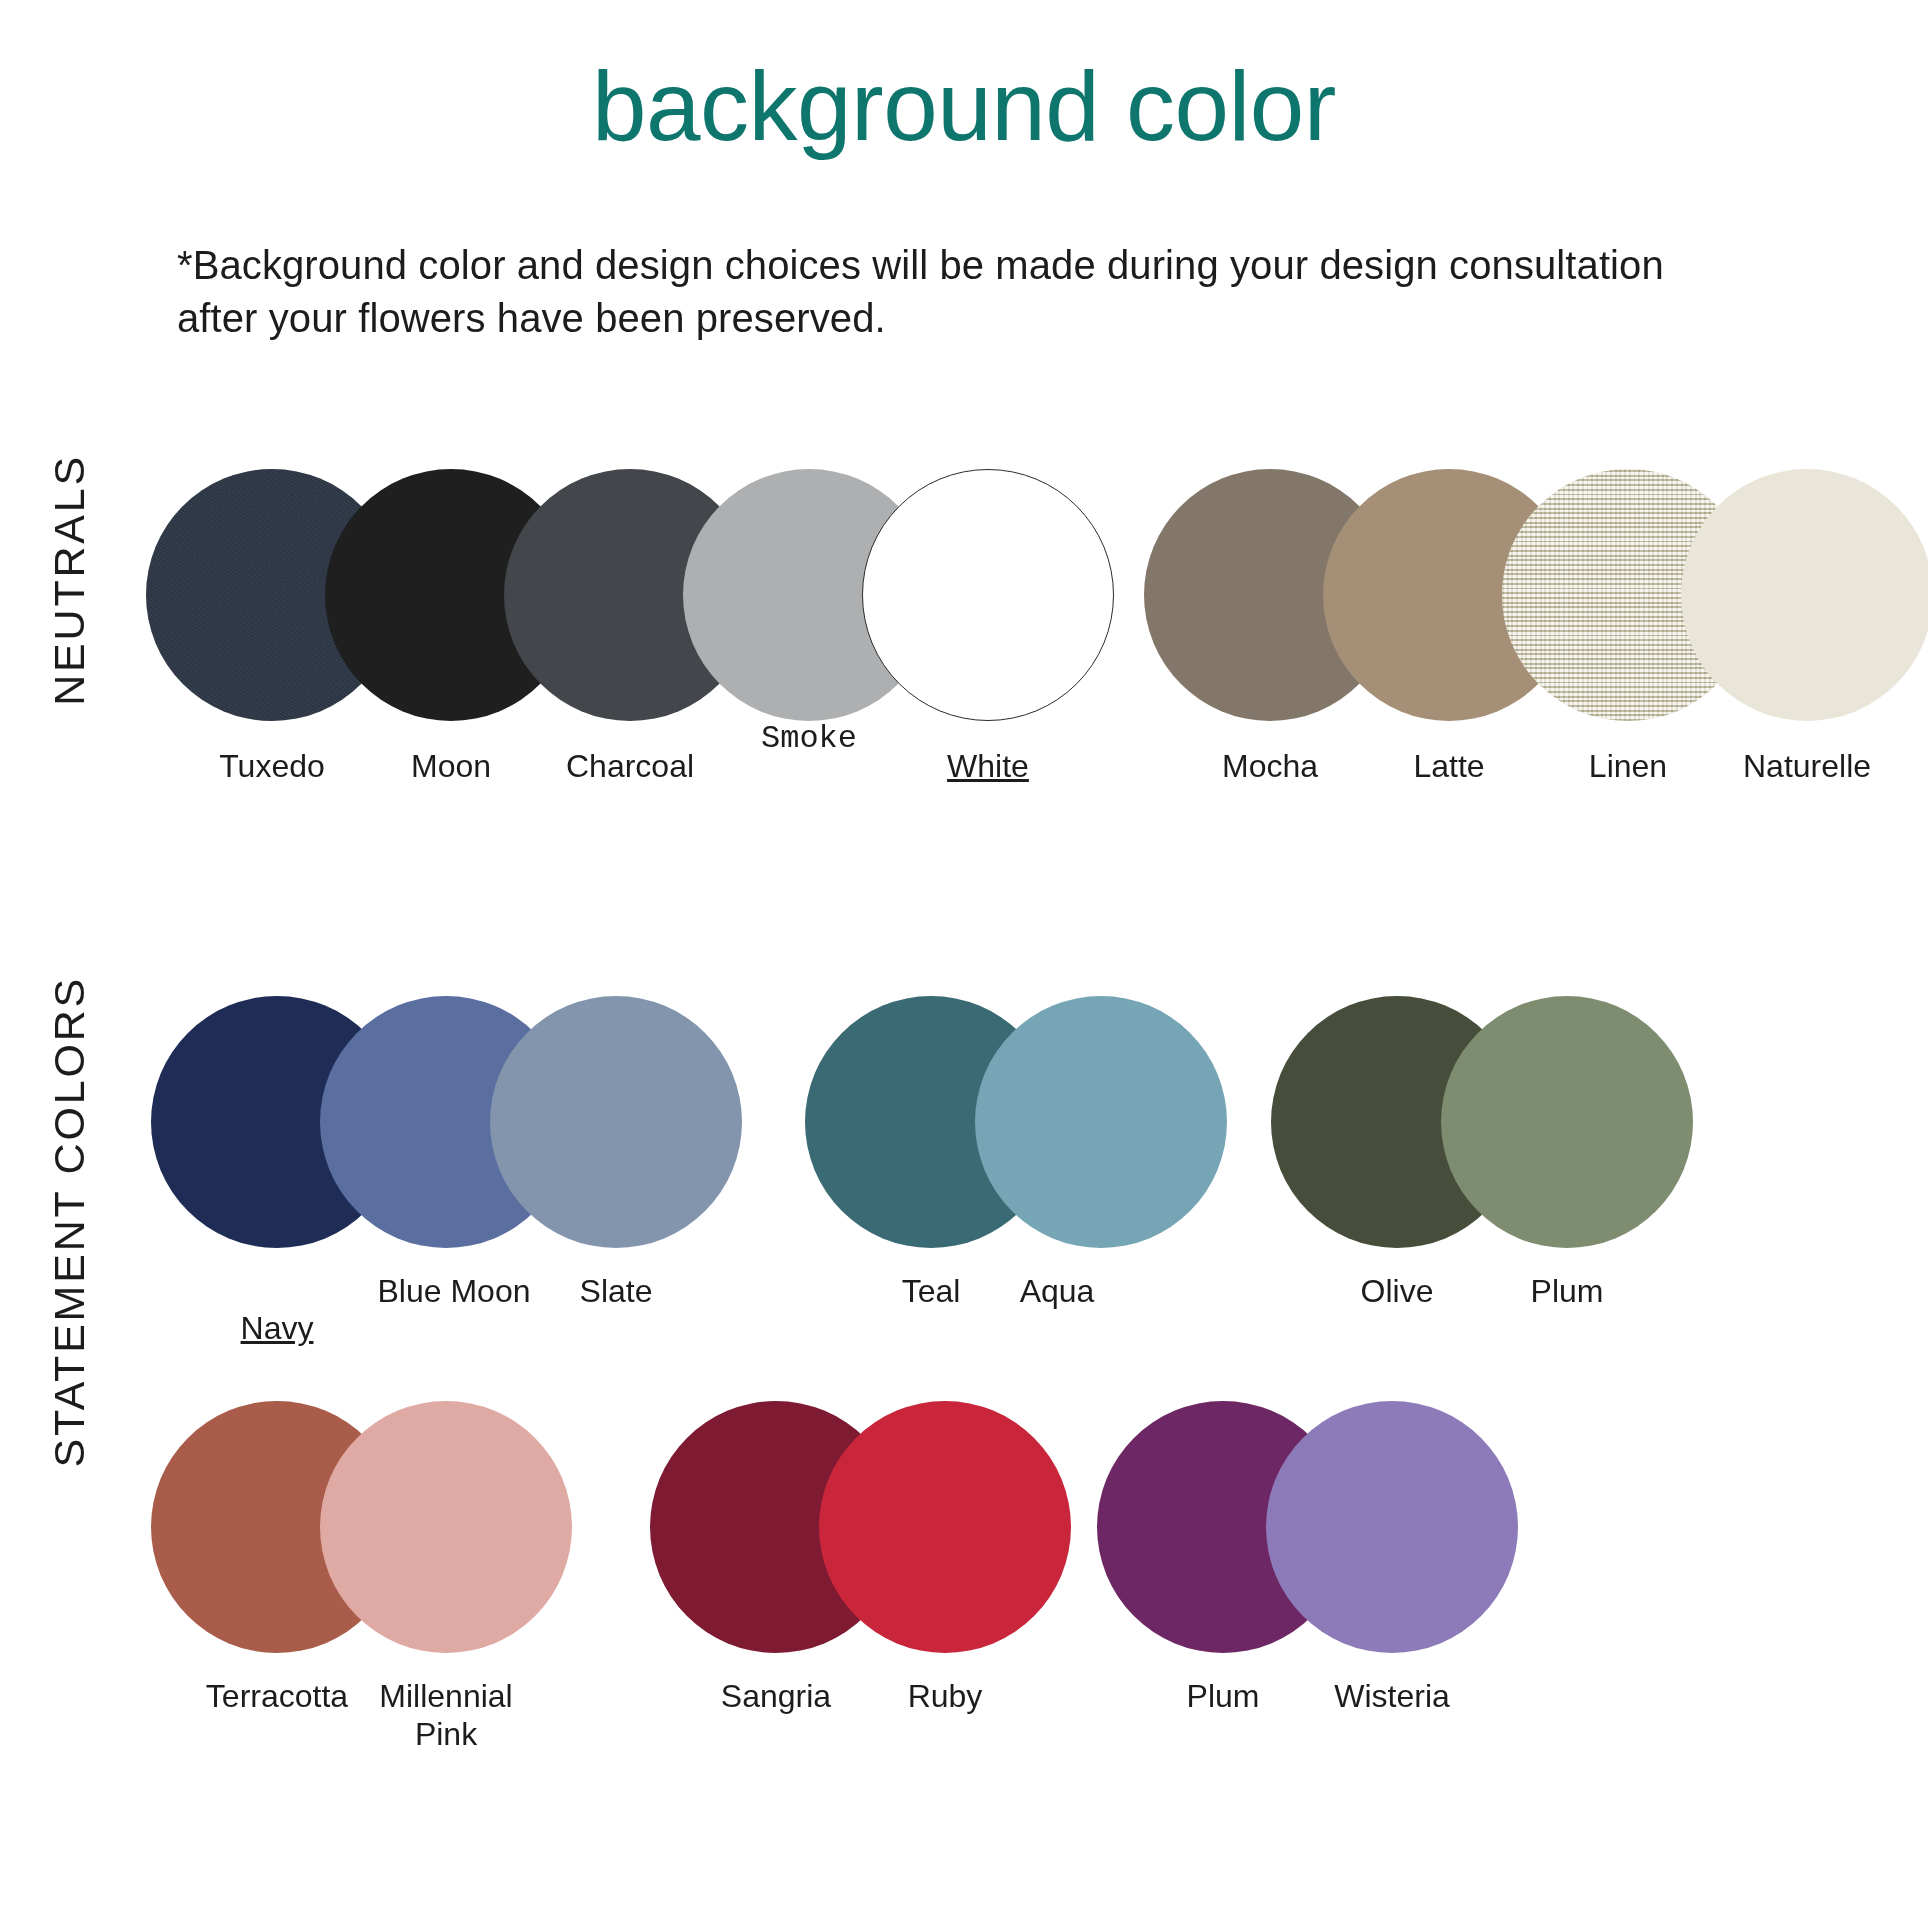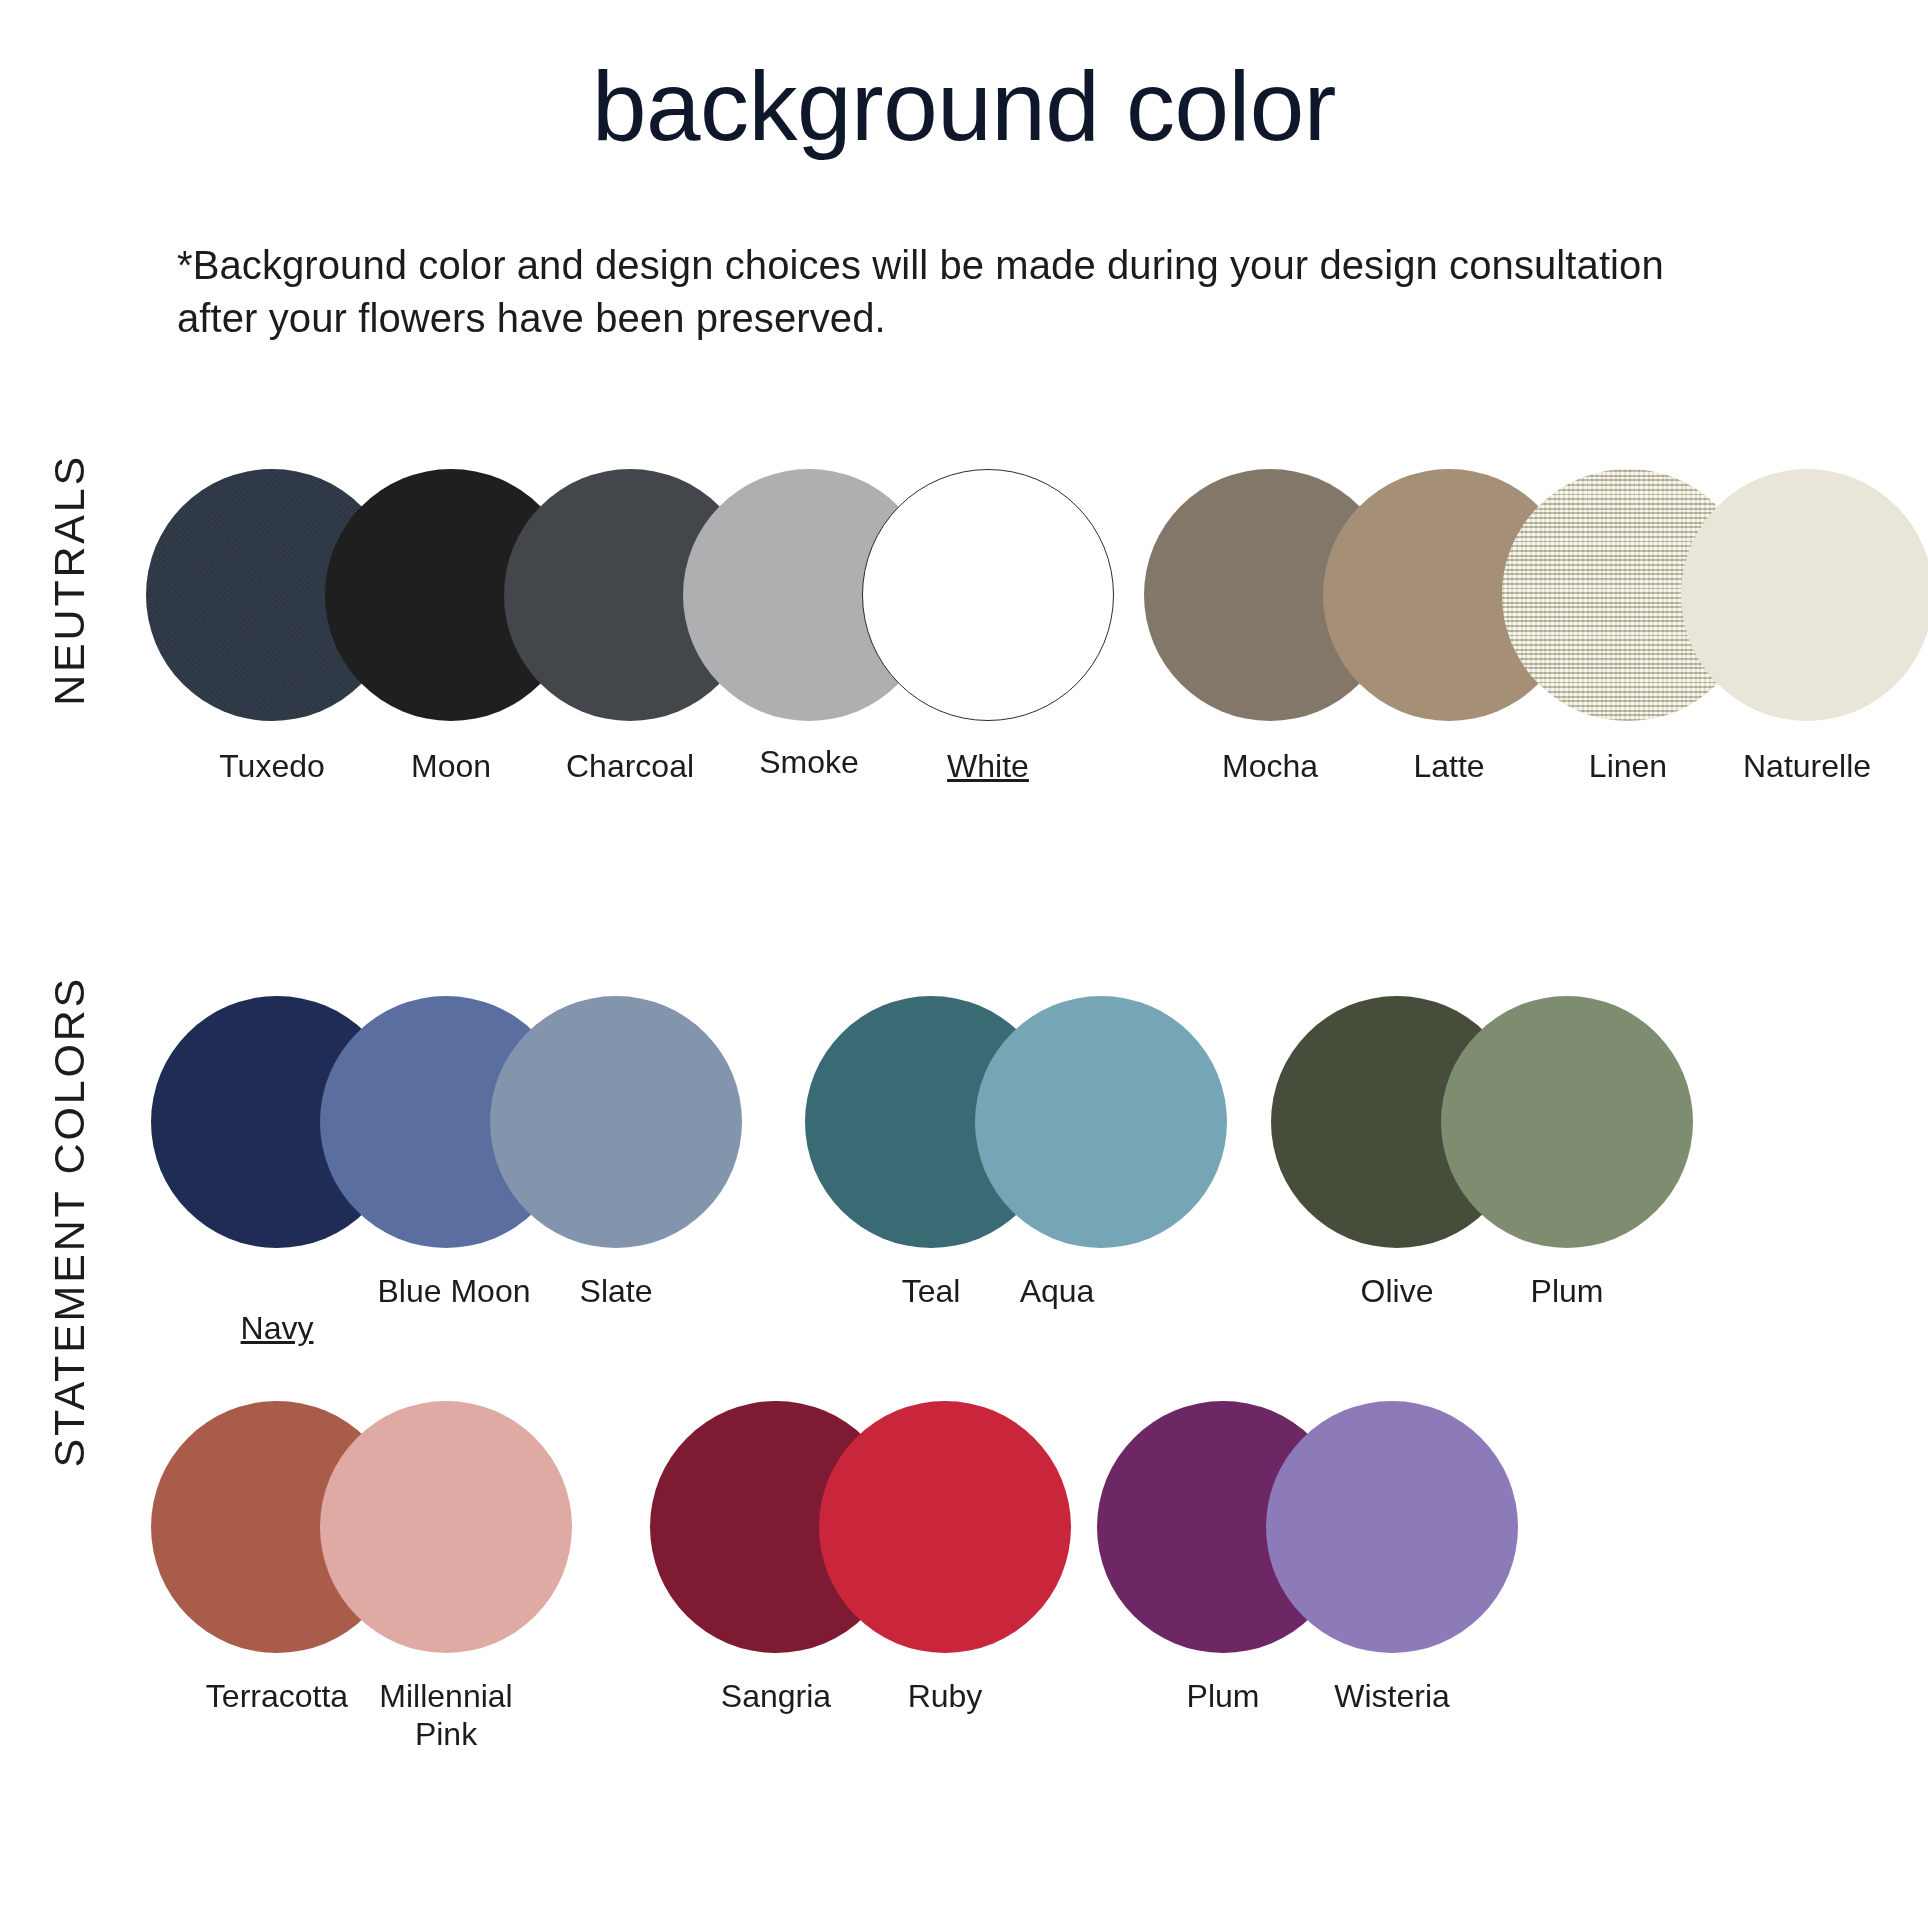--- a/index.html
+++ b/index.html
@@ -11,21 +11,21 @@
     position:relative;
     overflow:hidden;
   }
 
   
   #page-title {
     text-align:center;
     font-size:98px;
     font-weight:400;
     letter-spacing:-0.5px;
-    color:#0f172a;
+    color:#0f766e;
     margin-top:55px;
     line-height:1.05;
   }
   #subtitle {
     margin:81px 0 0 177px;
     width:1544px;
     font-size:40px;
     font-weight:300;
     line-height:1.33;
     color:#1c1c1c;
@@ -100,21 +100,21 @@
     </div>
     <div class="swatch-wrap" style="position: absolute; left: 683px; top: 469px; width: 252px; height: 252px; z-index: 13;">
       <div class="swatch" style="width: 100%; height: 100%; background: rgb(173, 175, 176);"></div>
     </div>
     <div class="swatch-wrap" style="position: absolute; left: 862px; top: 469px; width: 252px; height: 252px; z-index: 14;">
       <div class="swatch white-swatch" style="width: 100%; height: 100%;"></div>
     </div>
     <div class="label" style="position: absolute; left: 146px; top: 748px; width: 252px; z-index: 40;">Tuxedo</div>
     <div class="label" style="position: absolute; left: 325px; top: 748px; width: 252px; z-index: 40;">Moon</div>
     <div class="label" style="position: absolute; left: 504px; top: 748px; width: 252px; z-index: 40; text-align: center;">Charcoal</div>
-    <div class="label" style="position: absolute; left: 683px; top: 744px; width: 252px; z-index: 40;">Smoke</div>
+    <div class="label" style="position: absolute; left: 683px; top: 720px; width: 252px; z-index: 40; font-family: Liberation Mono, monospace;">Smoke</div>
     <div class="label" style="position: absolute; left: 862px; top: 748px; width: 252px; z-index: 40; text-decoration: underline;">White</div>
     <div class="swatch-wrap" style="position: absolute; left: 1144px; top: 469px; width: 252px; height: 252px; z-index: 10;">
       <div class="swatch" style="width: 100%; height: 100%; background: rgb(131, 119, 106);"></div>
     </div>
     <div class="swatch-wrap" style="position: absolute; left: 1323px; top: 469px; width: 252px; height: 252px; z-index: 11;">
       <div class="swatch" style="width: 100%; height: 100%; background: rgb(165, 143, 119);"></div>
     </div>
     <div class="swatch-wrap" style="position: absolute; left: 1502px; top: 469px; width: 252px; height: 252px; z-index: 12;">
       <div class="swatch tex-linen" style="width: 100%; height: 100%; background: rgb(220, 216, 194);"></div>
     </div>

